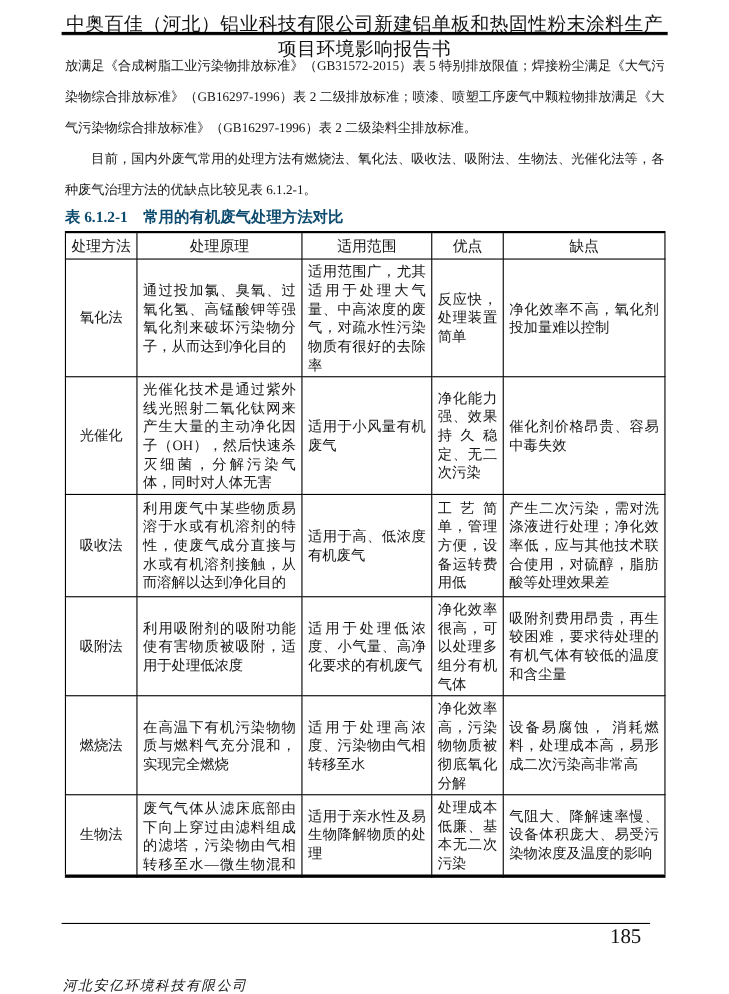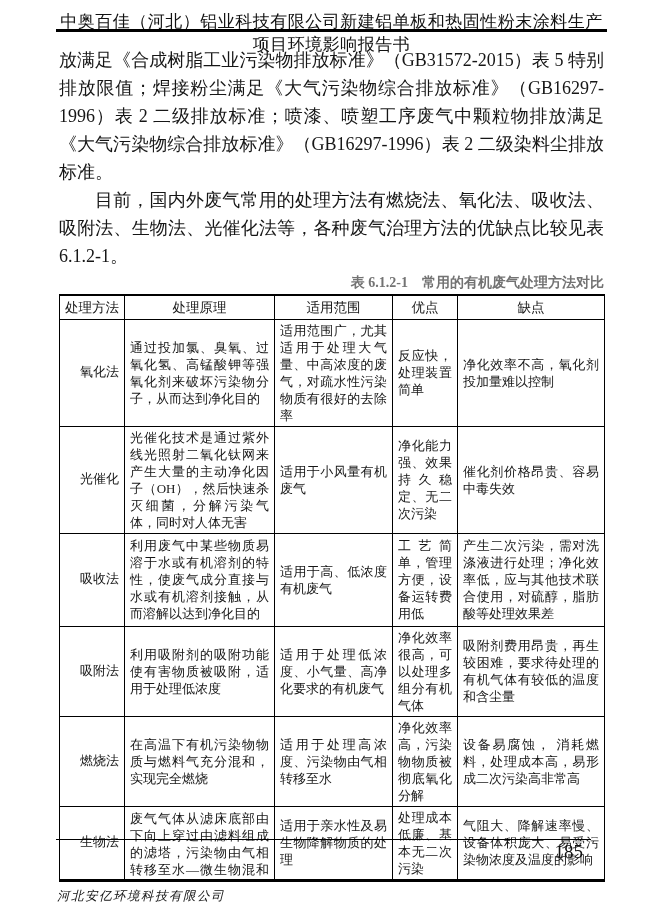--- a/index.html
+++ b/index.html
@@ -25,33 +25,33 @@
     position:absolute; top:29px; left:56px; right:56px;
     height:2px;
     border-top:2.5px solid #000;
     border-bottom:1px solid #000;
   }
   
   .content {
     position:absolute; top:46px; left:59px; width:545px;
   }
   .content p {
-    font-size:18px;
+    font-size:12px;
     line-height:28px;
     text-align:justify;
     color:#161616;
   }
   .content p.indent { text-indent:2em; }
   
   .table-caption {
     margin-top:3px;
-    text-align:right;
+    text-align:left;
     font-size:14px;
     font-weight:bold;
-    color:#737373;
+    color:#0c4a6e;
     line-height:20px;
   }
   table.methods {
     margin-top:1px;
     width:545px;
     border-collapse:collapse;
     table-layout:fixed;
     border-top:2.5px solid #000;
     border-bottom:3px solid #000;
     border-left:1px solid #000;
@@ -61,21 +61,21 @@
     border:1px solid #000;
     font-weight:normal;
     font-size:13px;
     line-height:17px;
     vertical-align:middle;
     padding:2px 5px;
     color:#161616;
     overflow:hidden;
   }
   table.methods th { text-align:center; font-size:13.5px; }
-  td.c-method { text-align:right;font-family:Liberation Mono, monospace; }
+  td.c-method { text-align:center; }
   td.c-text   { text-align:justify; }
   tr.h-head { height:24px; }
   tr.r1 { height:86px; }
   tr.r2 { height:85px; }
   tr.r3 { height:93px; }
   tr.r4 { height:82px; }
   tr.r5 { height:77px; }
   tr.r6 { height:70px; }
   .clip { max-height:66px; overflow:hidden; }
   

